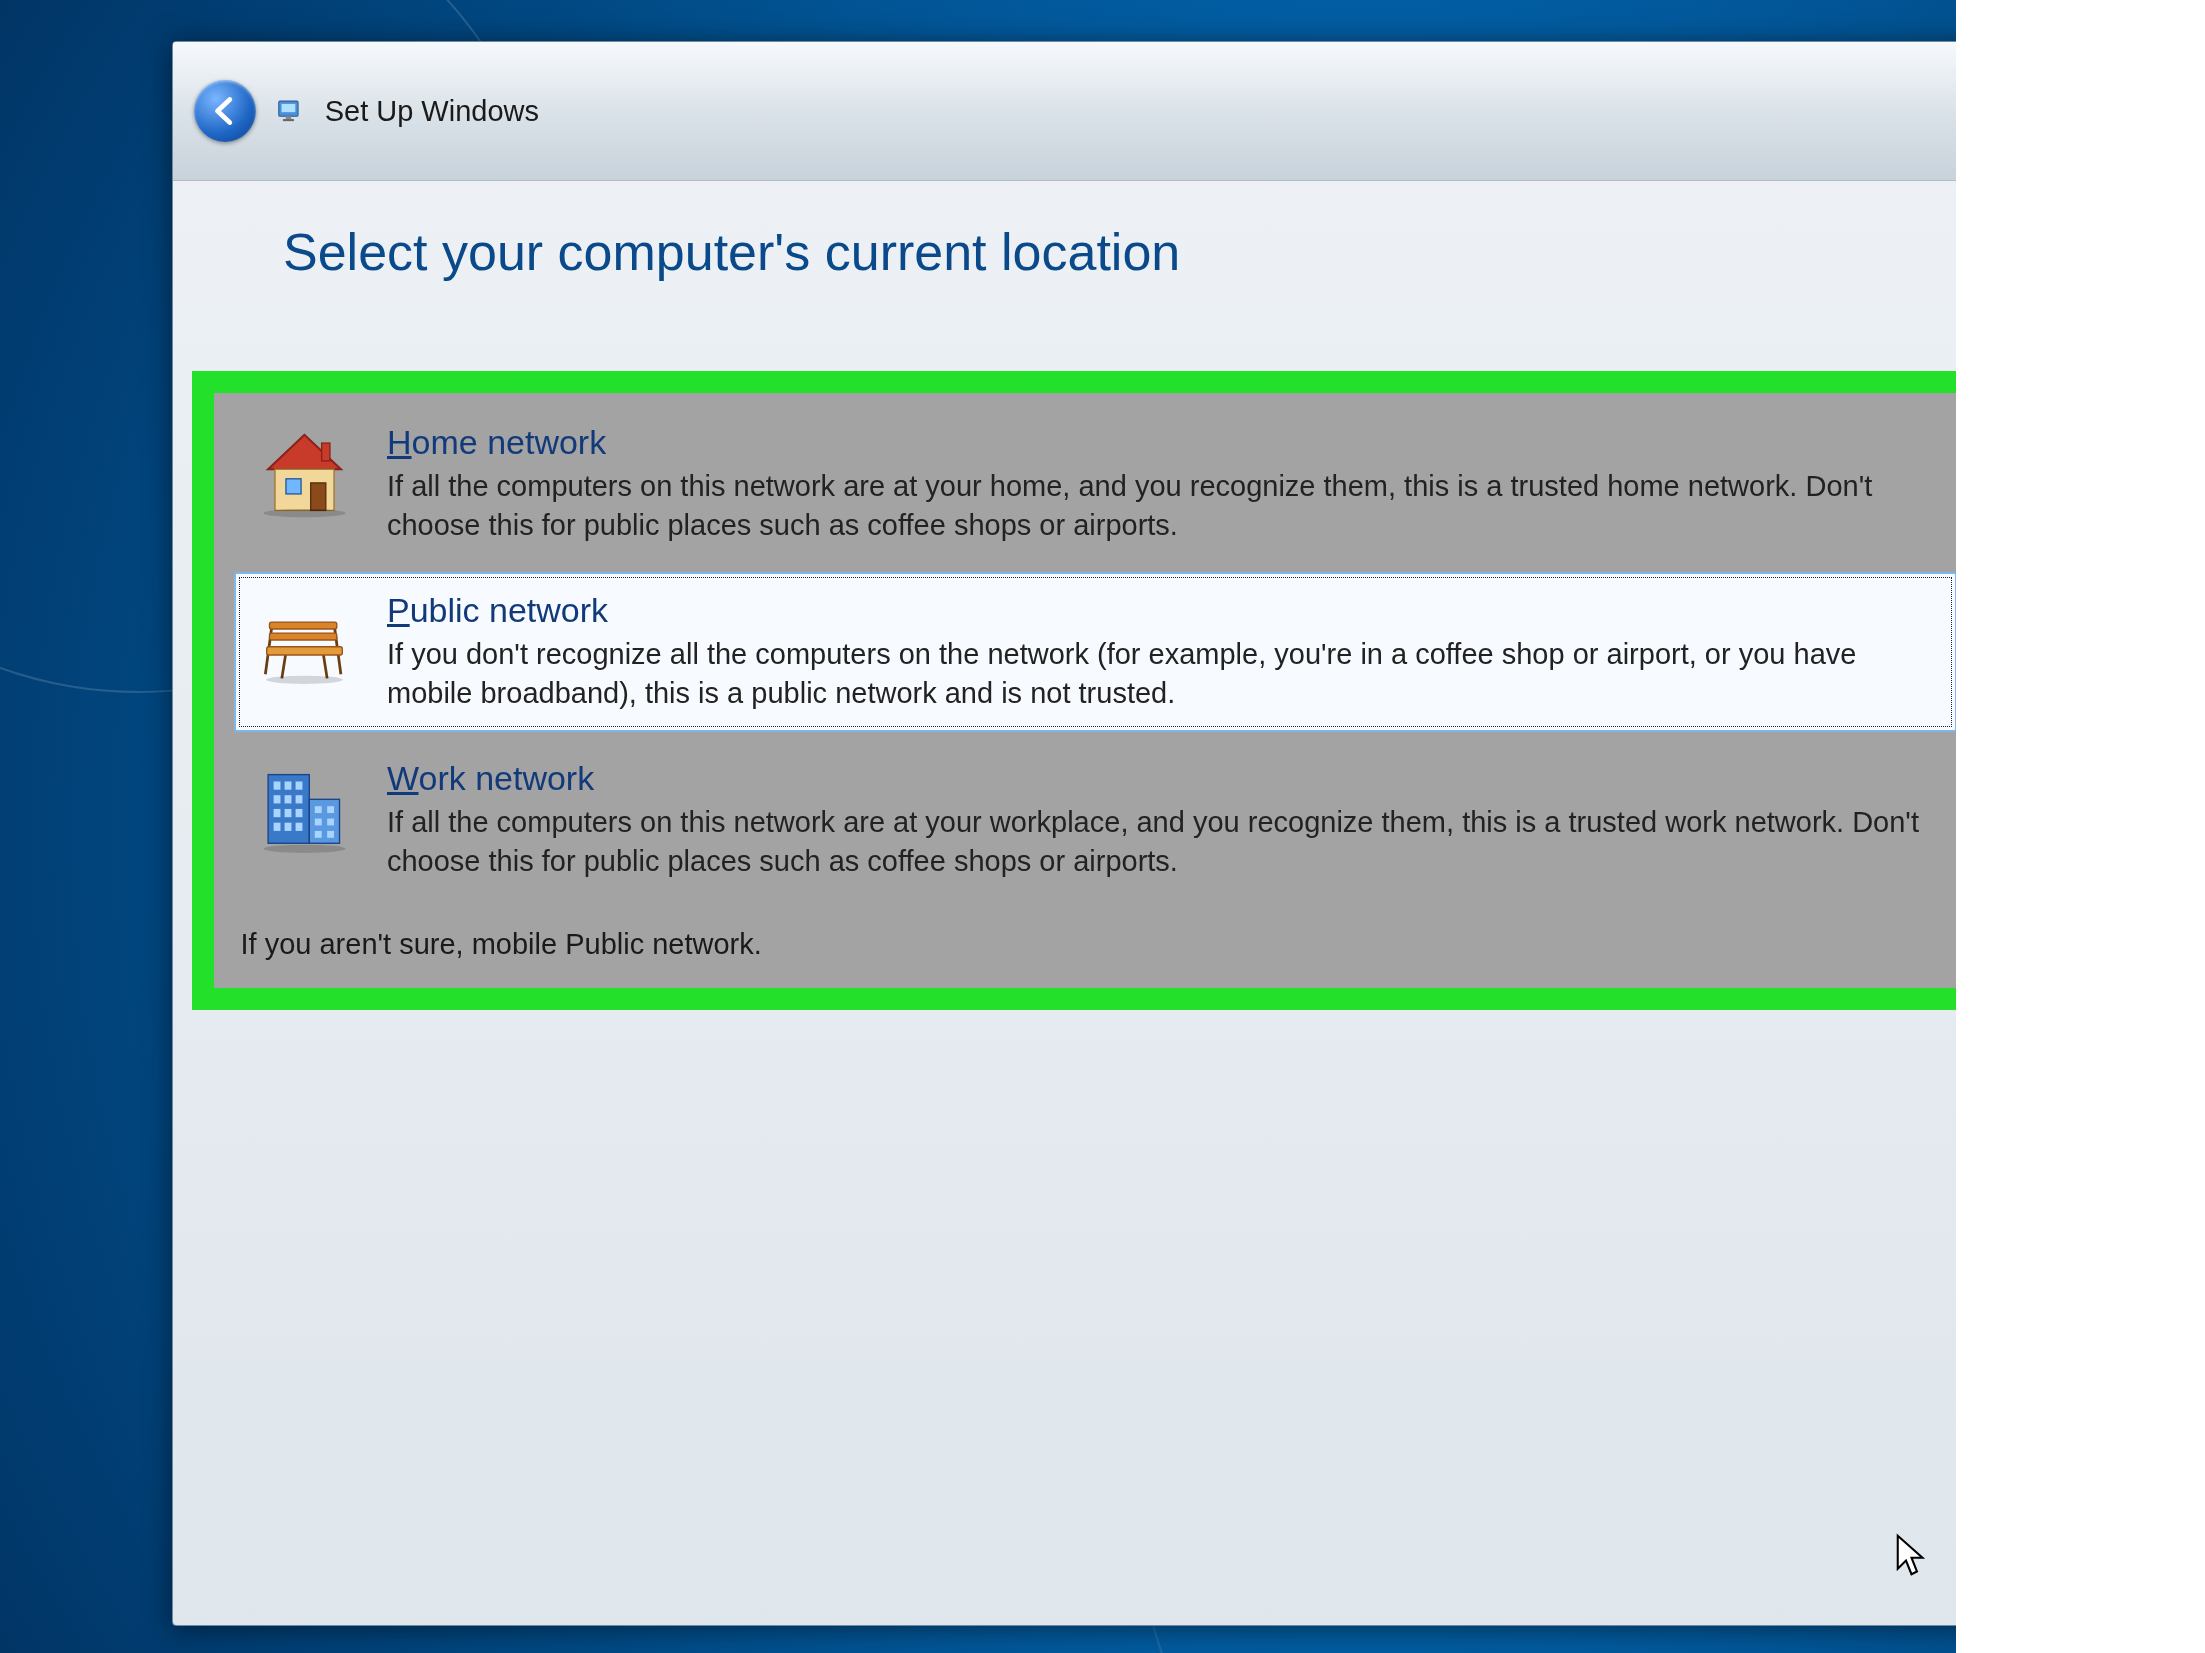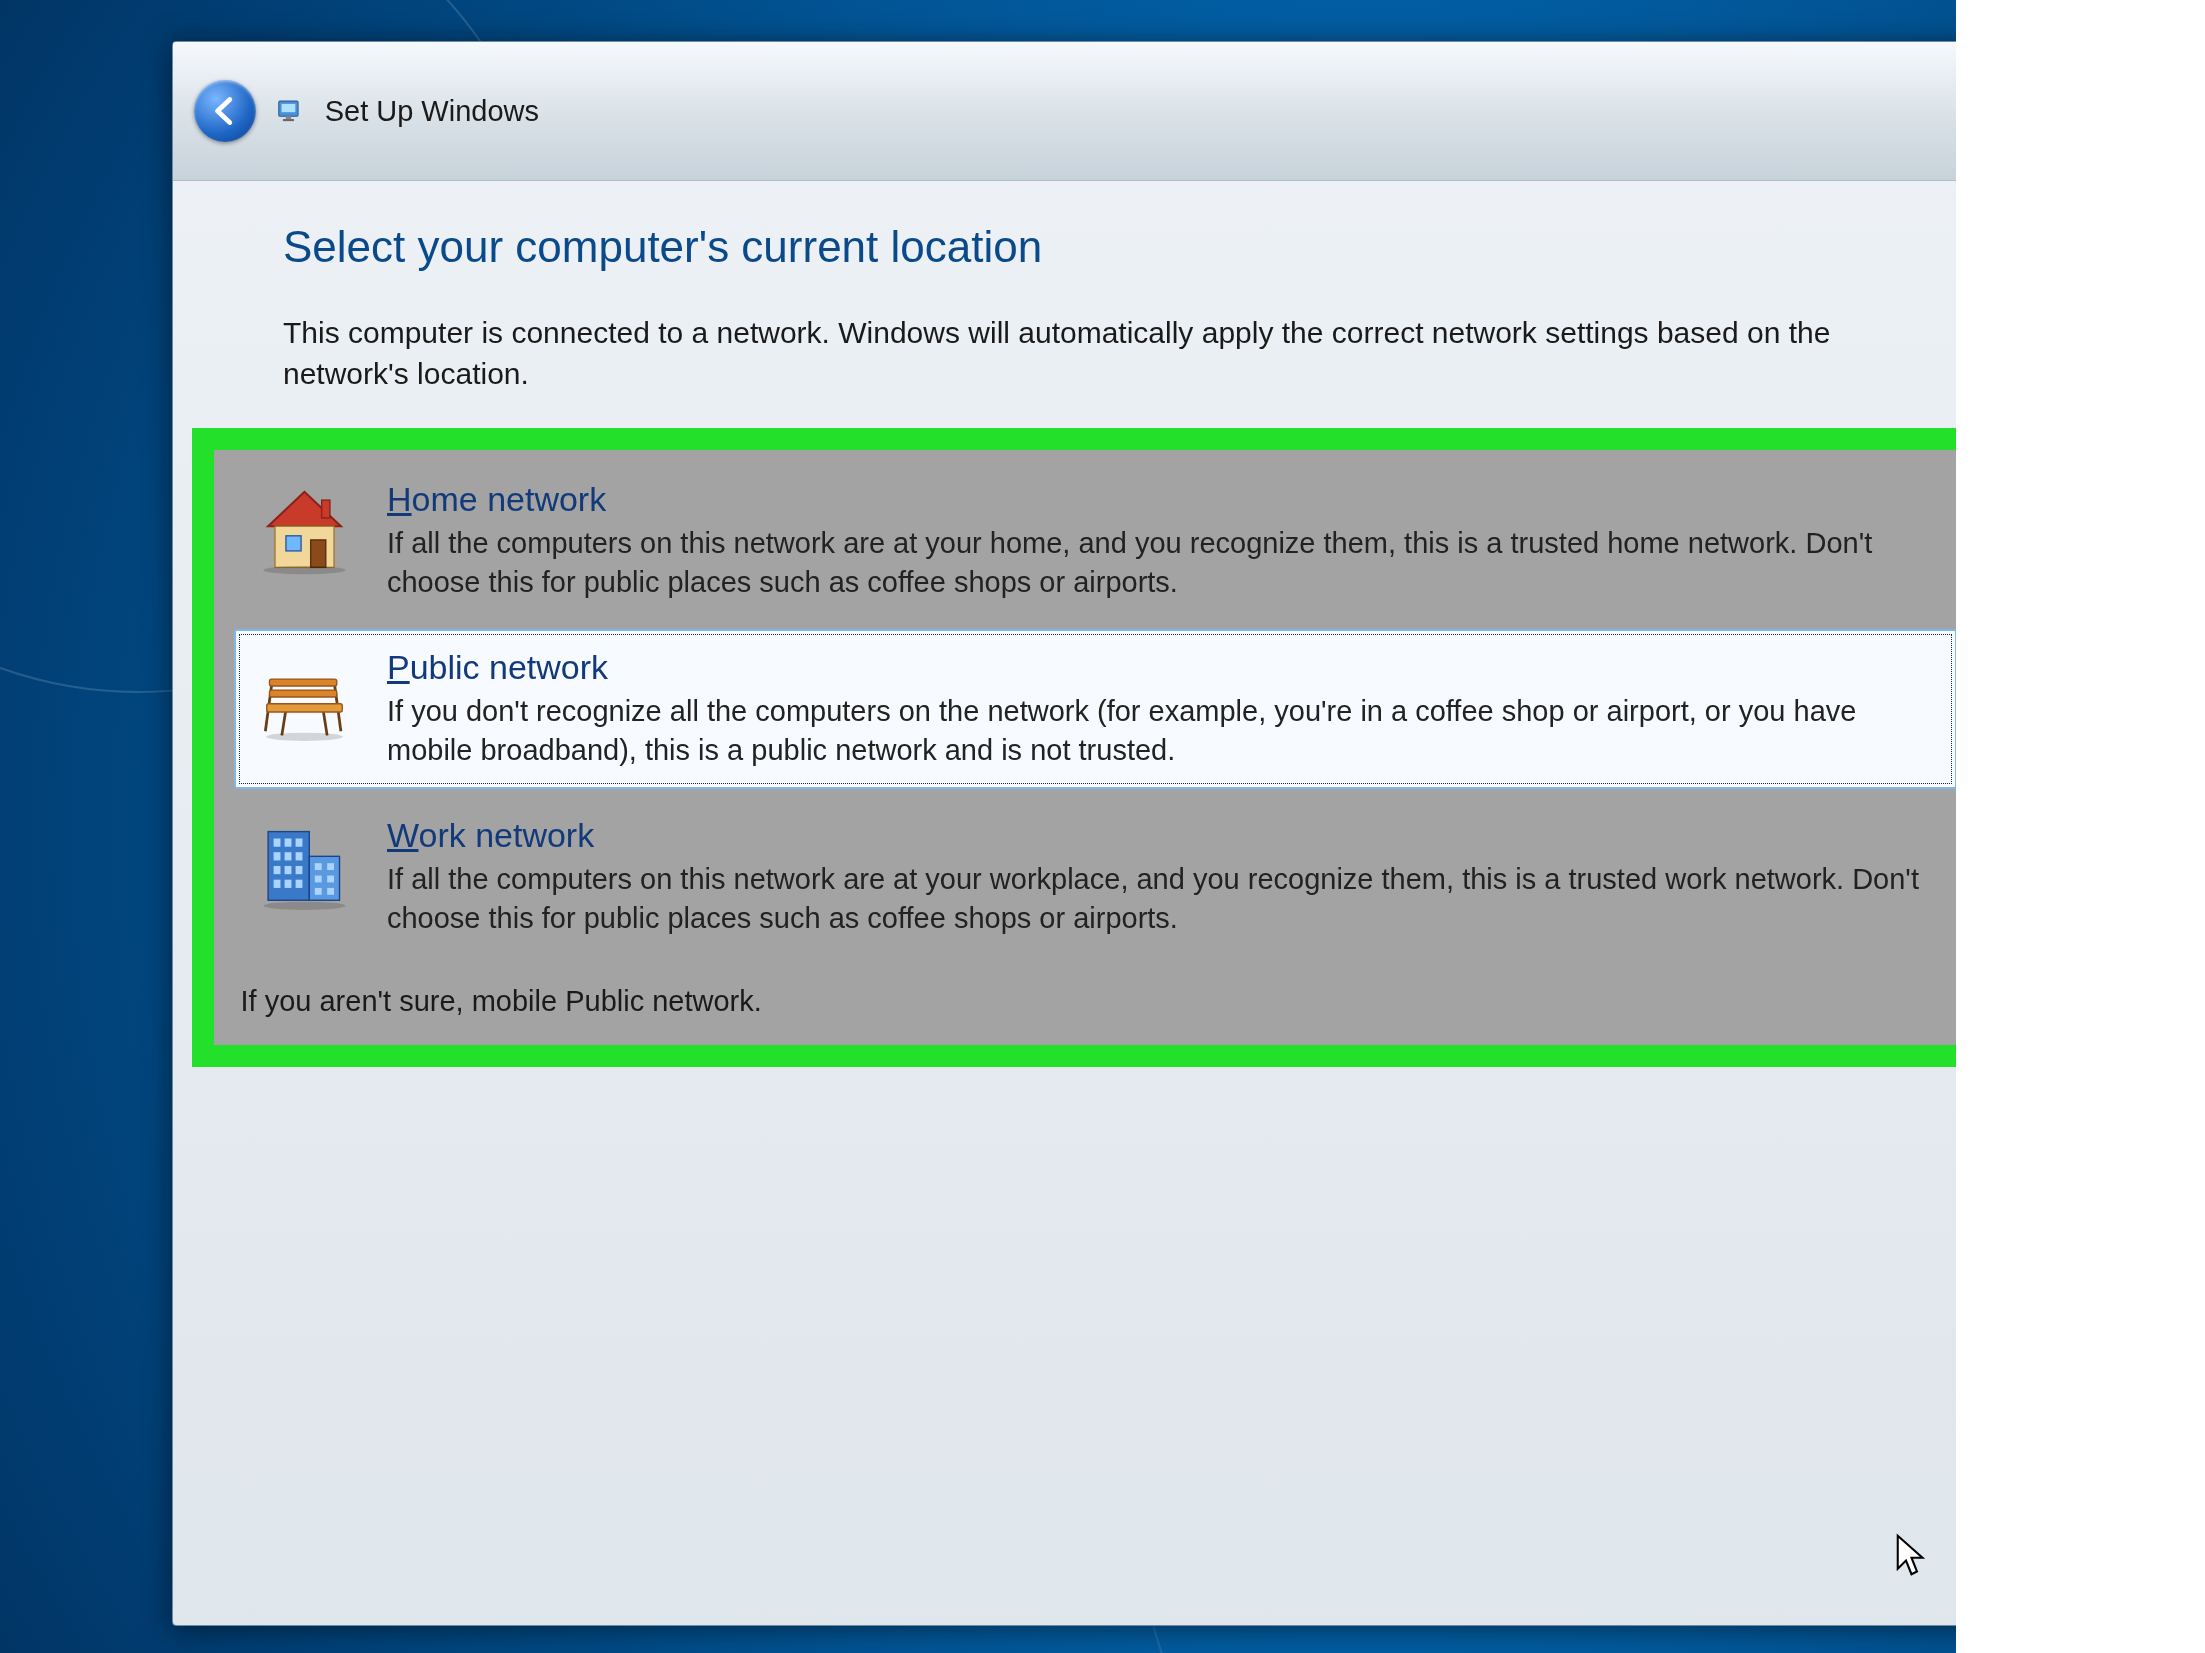--- a/index.html
+++ b/index.html
@@ -81,24 +81,24 @@
   }
   .titlebar-title {
     font-size: 29px;
     color: #1a1a1a;
   }
 
   .header-area {
     padding: 41px 110px 34px 110px;
   }
   .heading {
-    font-size: 44px;
+    font-size: 52px;
     color: #0a4a8a;
     font-weight: 400;
-    margin-bottom: 41px;
+    margin-bottom: 55px;
   }
   .subheading {
     font-size: 30px;
     color: #1a1a1a;
     line-height: 1.35;
   }
 
   .highlight-zone {
     background: #23e02a;
     padding: 22px;
@@ -191,21 +191,20 @@
           <rect x="8" y="10" width="20" height="12" fill="#aee0ff"></rect>
           <rect x="14" y="28" width="8" height="4" fill="#888"></rect>
           <rect x="10" y="32" width="16" height="3" fill="#666"></rect>
         </svg>
       </div>
       <div class="titlebar-title">Set Up Windows</div>
     </div>
 
     <div class="header-area">
       <div class="heading">Select your computer's current location</div>
-      <div class="subheading">This computer is connected to a network. Windows will automatically apply the correct network settings based on the network's location.</div>
     </div>
 
     <div class="highlight-zone">
       <div class="options-panel">
 
         <div class="option">
           <div class="option-icon">
             <svg viewBox="0 0 150 130">
               <polygon points="75,8 22,58 128,58" fill="#c83a2a"></polygon>
               <polygon points="75,8 22,58 128,58" fill="none" stroke="#8a2218" stroke-width="3"></polygon>

